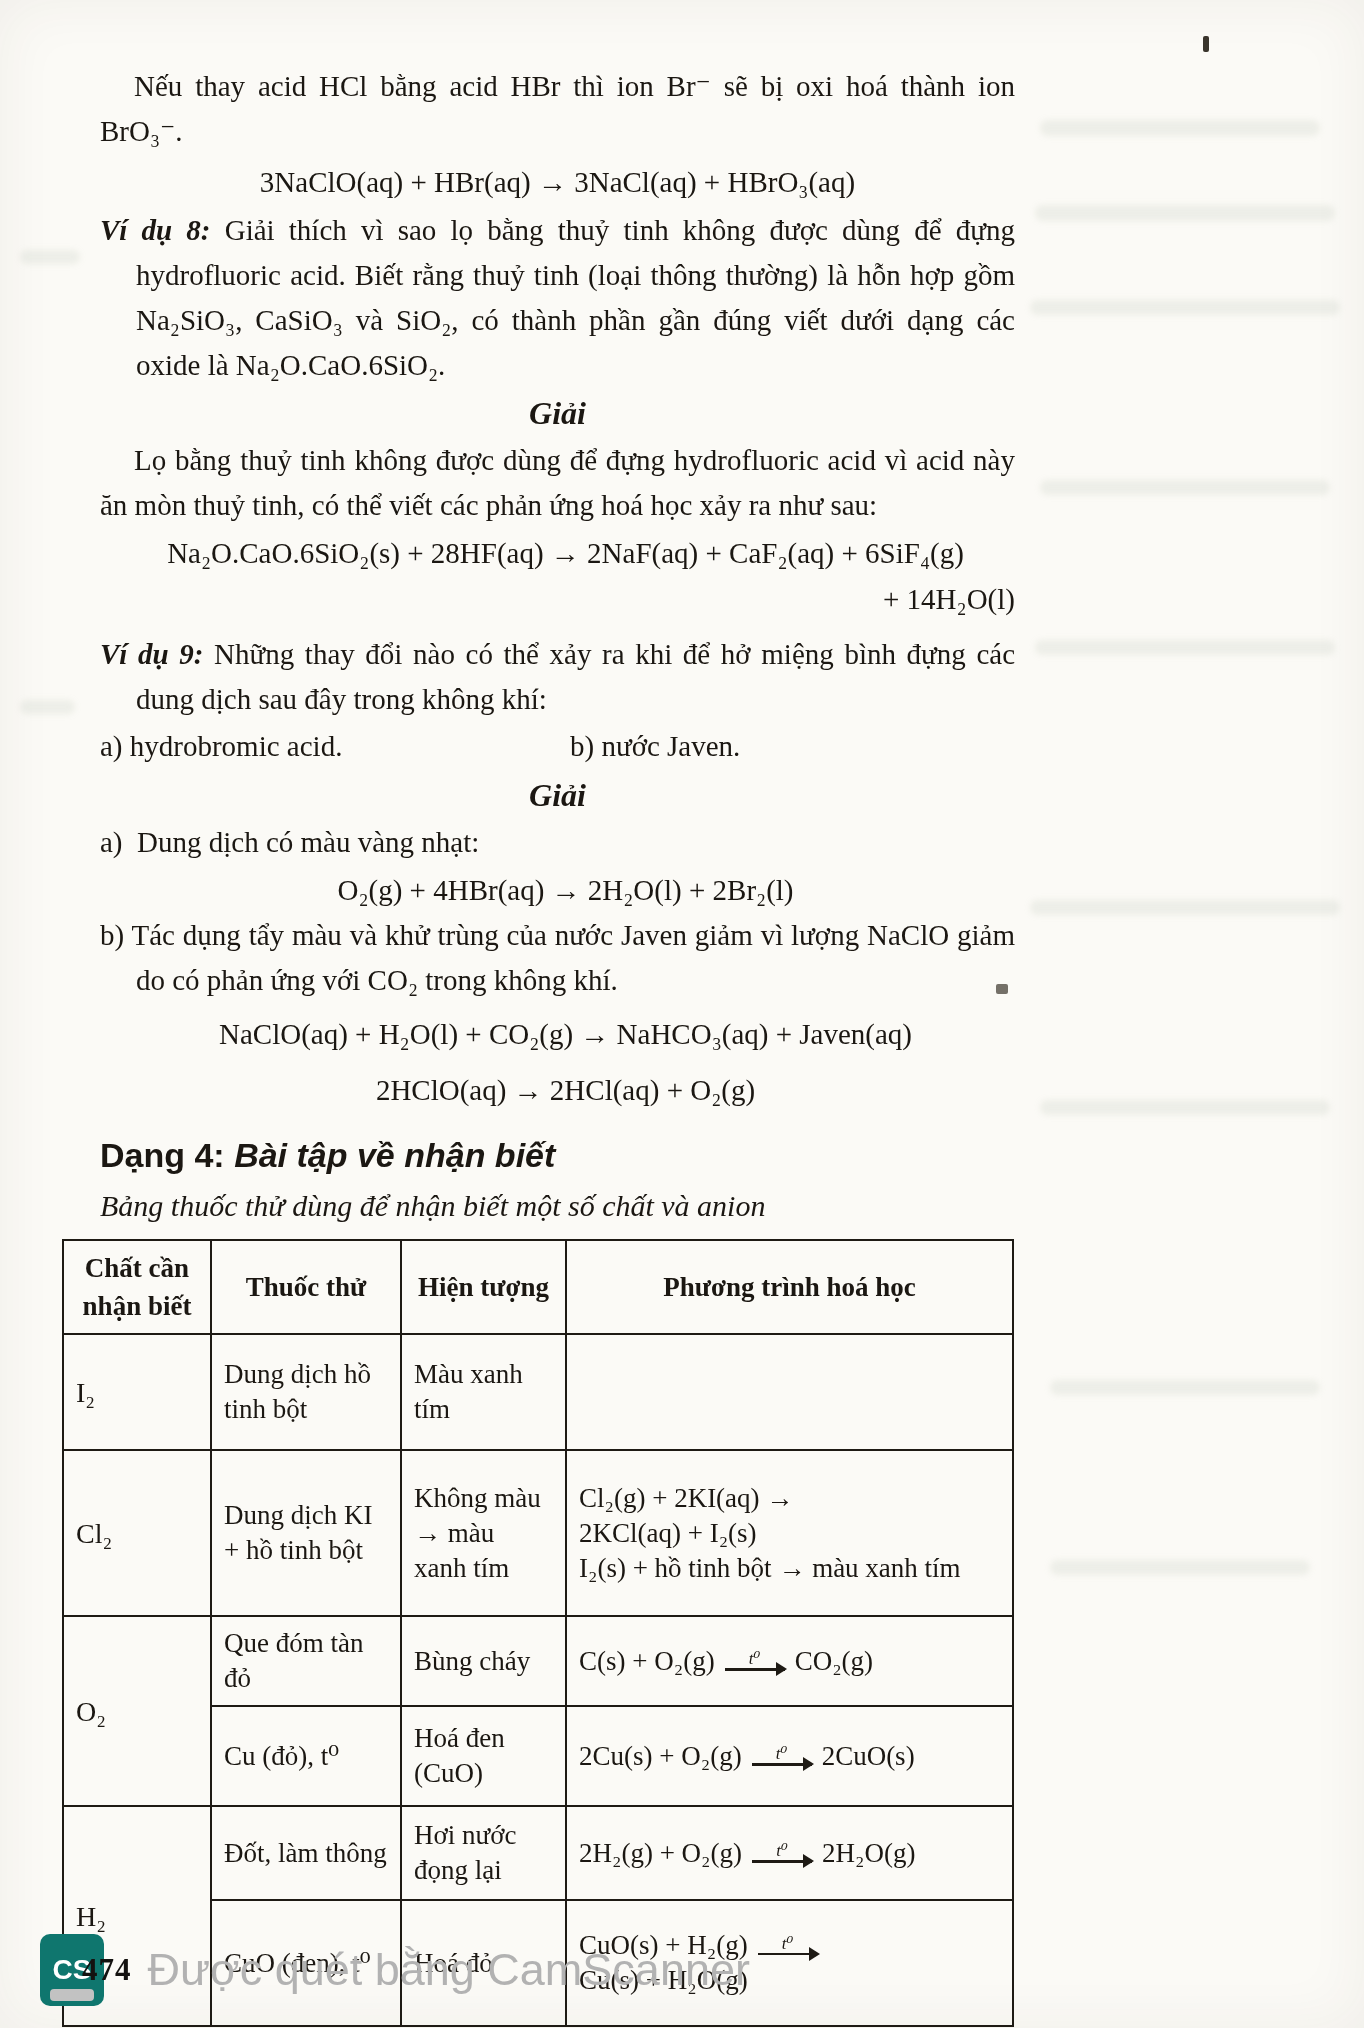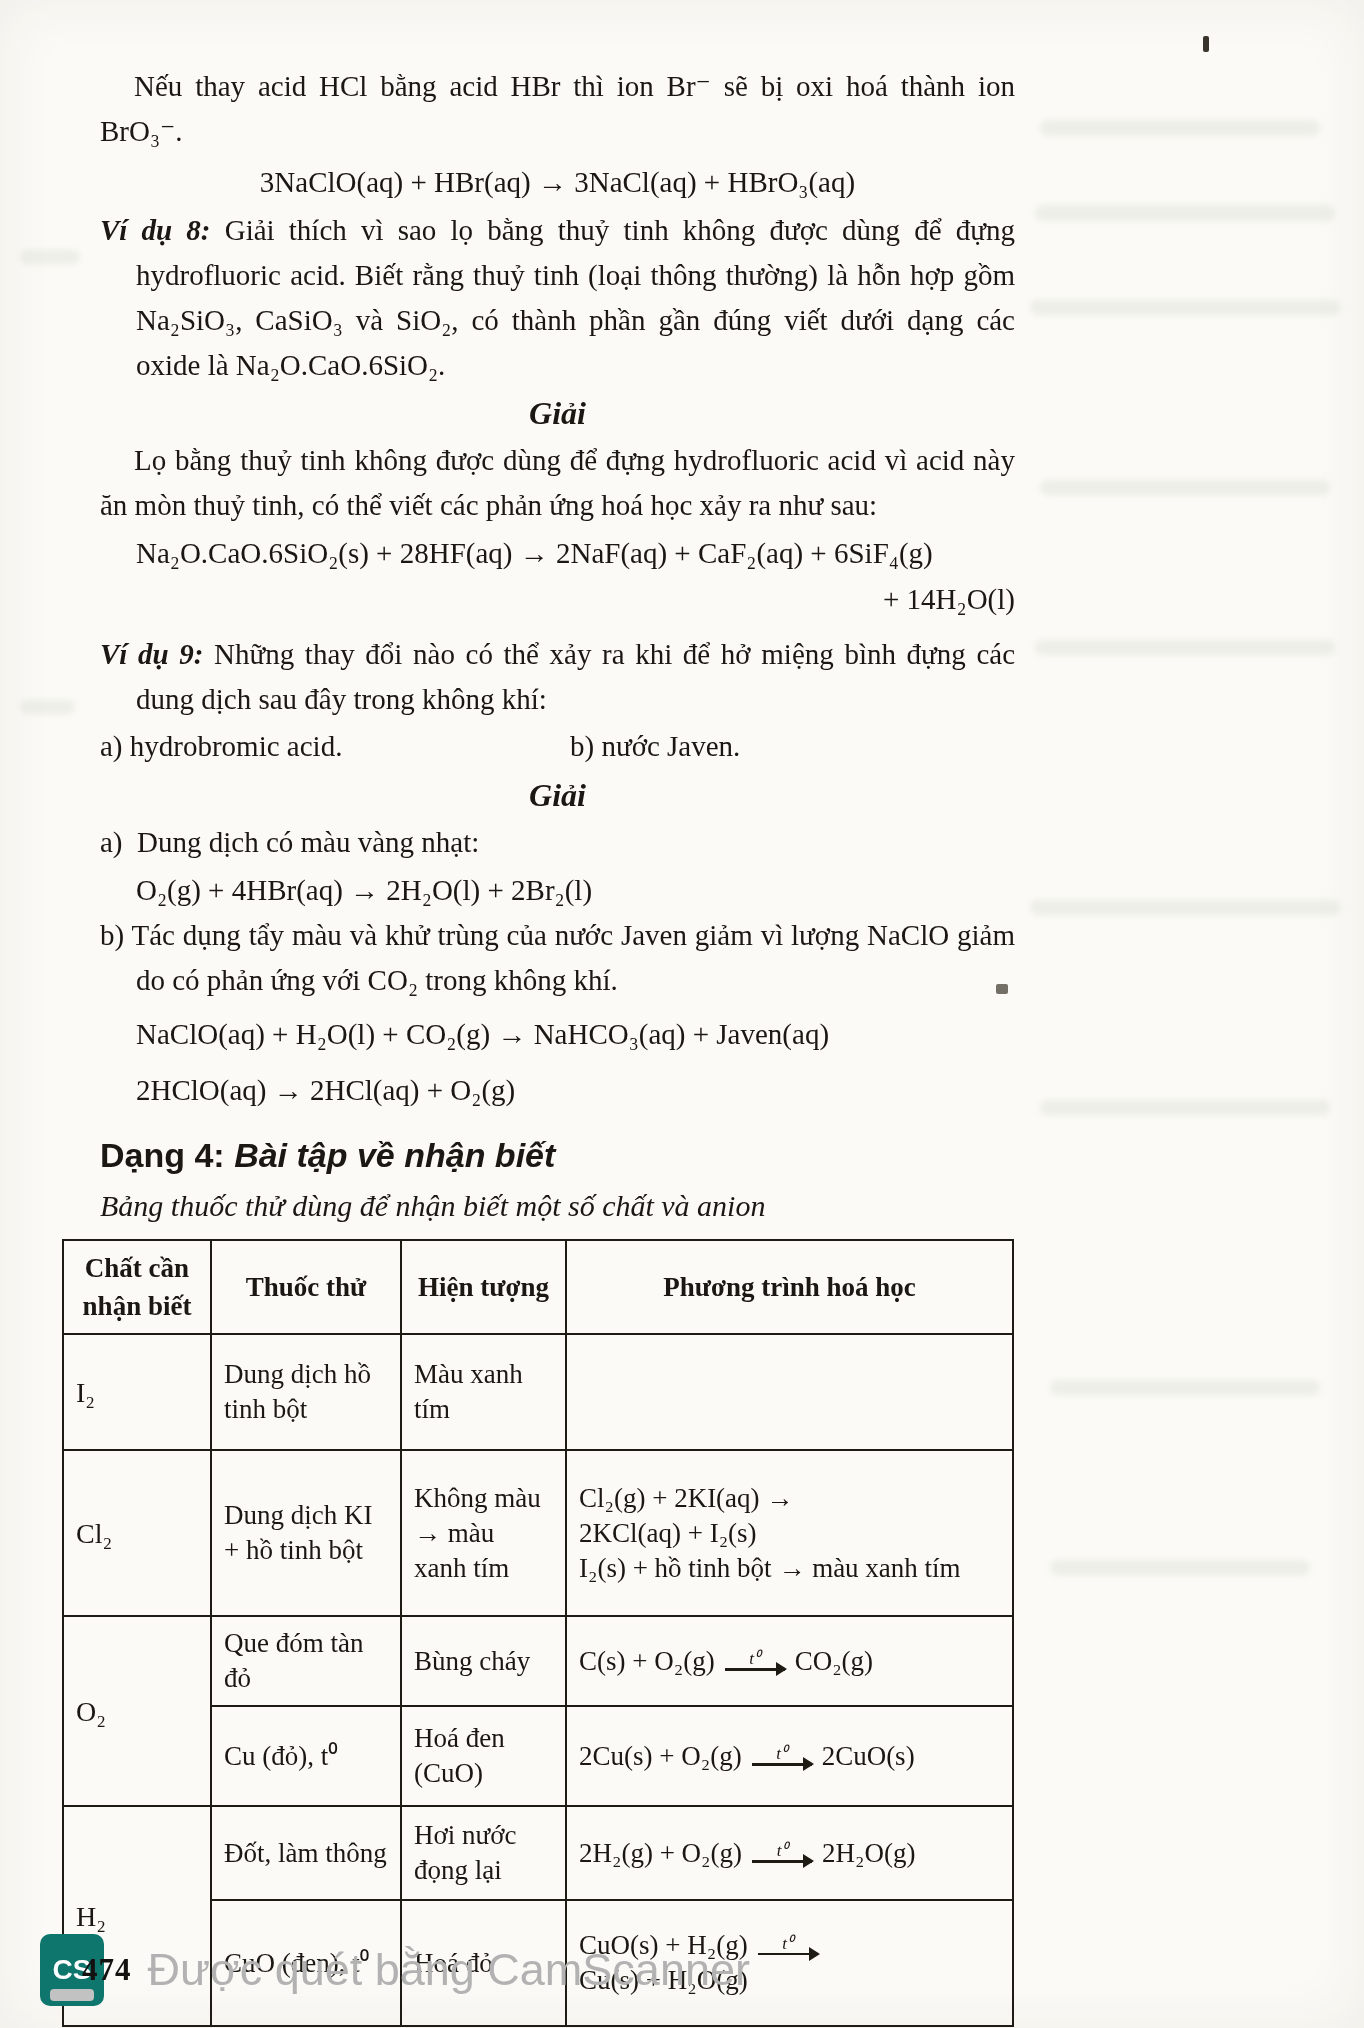--- a/index.html
+++ b/index.html
@@ -20,41 +20,41 @@
 
   .content { position:relative; width:1015px; padding:64px 0 0 100px; }
 
   .para { font-size:29px; line-height:45px; text-align:justify; }
   .indent { text-indent:34px; }
   .hang { padding-left:36px; text-indent:-36px; }
   .lbl-bi { font-weight:bold; font-style:italic; }
 
   .eq { font-size:29px; line-height:46px; }
   .eq.center { text-align:center; margin:5px 0 3px 0; }
-  .eq.left { margin-left:36px; margin-top:2px; }
+  .eq.left { margin-left:16px; margin-top:2px;text-align:center; }
   .eq.right { text-align:right; margin-top:0; }
 
   .solution-heading {
     text-align:center; font-weight:bold; font-style:italic;
     font-size:32px; line-height:50px;
   }
 
   .options { display:flex; font-size:29px; line-height:48px; }
   .options .opt-a { width:470px; }
 
   .dang4 {
     margin-top:16px;
     font-family:"Liberation Sans","DejaVu Sans",sans-serif;
     font-size:34px; line-height:52px; font-weight:bold;
   }
   .dang4 .d4-title { font-style:italic; }
   .caption { font-style:italic; font-size:30px; line-height:46px; margin-top:2px; }
 
   
-  .tablewrap { position:relative; margin:10px 0 0 62px;font-family:Liberation Serif, serif; }
+  .tablewrap { position:relative; margin:10px 0 0 62px; }
   table.detect {
     border-collapse:collapse; width:950px; table-layout:fixed;
     font-size:27px; line-height:35px;
   }
   table.detect td, table.detect th {
     border:2.5px solid #1e1a14;
     padding:8px 12px;
     vertical-align:middle;
     text-align:left;
     font-weight:normal;

